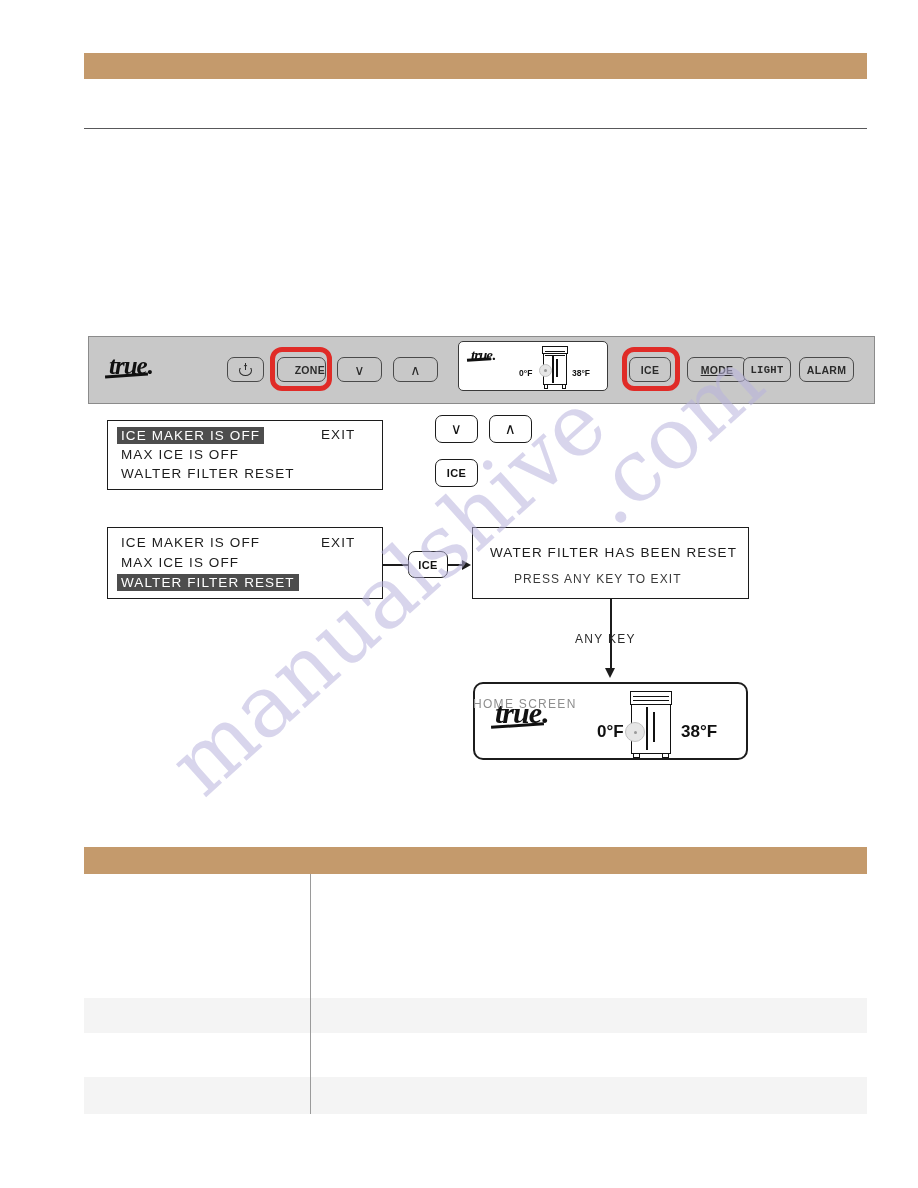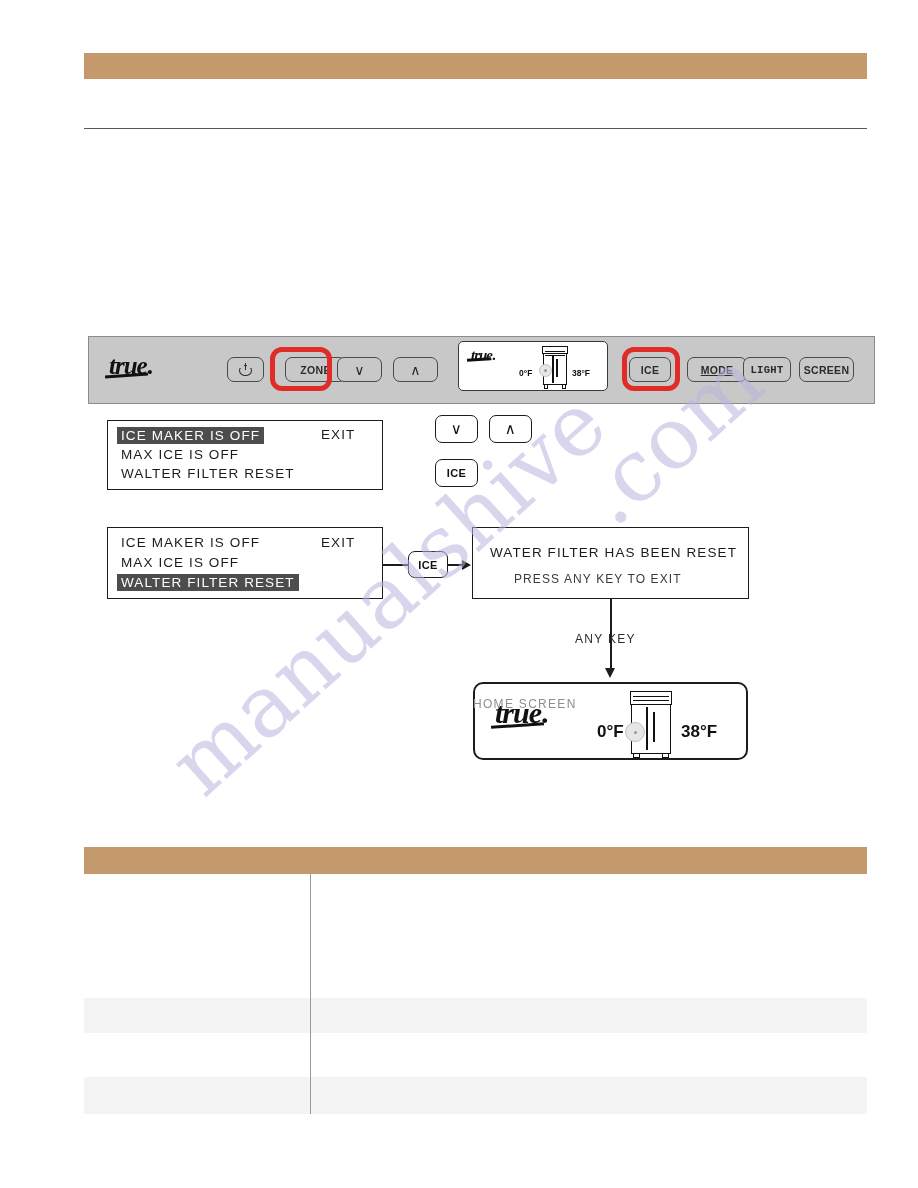--- a/index.html
+++ b/index.html
@@ -289,21 +289,21 @@
     <span class="bar"></span>
   </div>
 
   <div class="key" style="left:138px;top:20px;width:37px;">
     <span class="pwr">
         <span class="c"></span>
         <span class="s"></span>
       </span>
   </div>
 
-  <div class="key" style="left:196px;top:20px;width:61px;">
+  <div class="key" style="left:188px;top:20px;width:49px;justify-content:flex-end;">
     <span>ZONE</span>
   </div>
 
   <div class="key chev" style="left:248px;top:20px;width:45px;">
     <span>∨</span>
   </div>
 
   <div class="key chev" style="left:304px;top:20px;width:45px;">
     <span>∧</span>
   </div>
@@ -314,21 +314,21 @@
 
   <div class="key" style="left:598px;top:20px;width:60px;text-decoration:underline;">
     <span>MODE</span>
   </div>
 
   <div class="key" style="left:654px;top:20px;width:48px;font-family:Liberation Mono, monospace;">
     <span>LIGHT</span>
   </div>
 
   <div class="key" style="left:710px;top:20px;width:55px;">
-    <span>SCREEN</span>
+    <span>ALARM</span>
   </div>
 </div>
 
 <div class="ring" style="left:270px;top:347px;width:62px;height:44px;"></div>
 <div class="ring" style="left:622px;top:347px;width:58px;height:44px;"></div>
 
 <div class="mini-display">
   <div class="logo-true mini-logo">
     <span>true</span><span class="dot">.</span>
     <span class="bar"></span>

